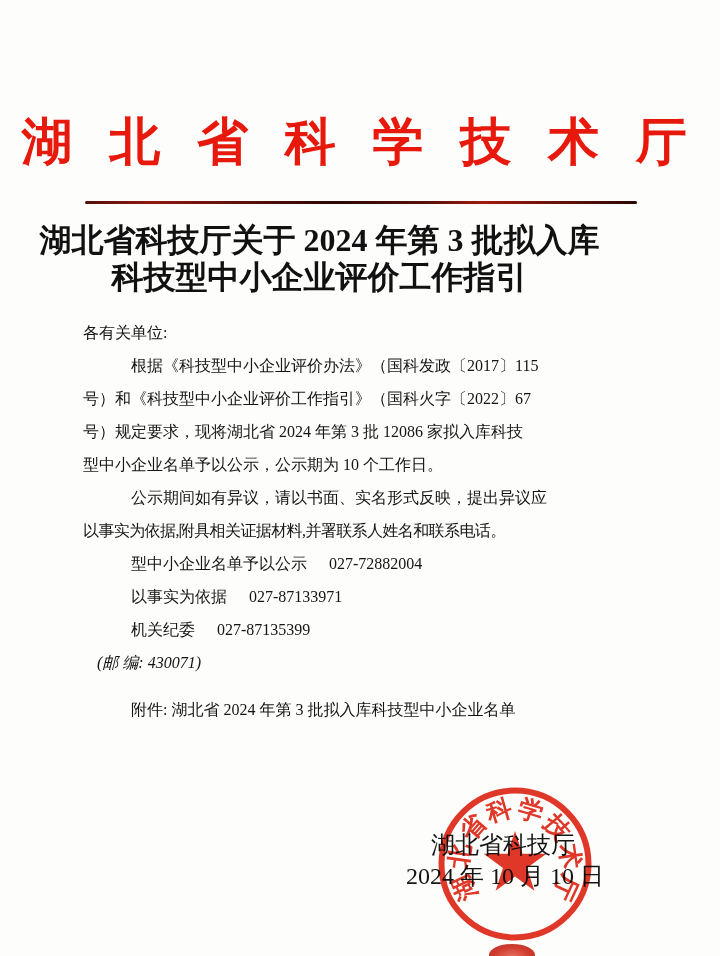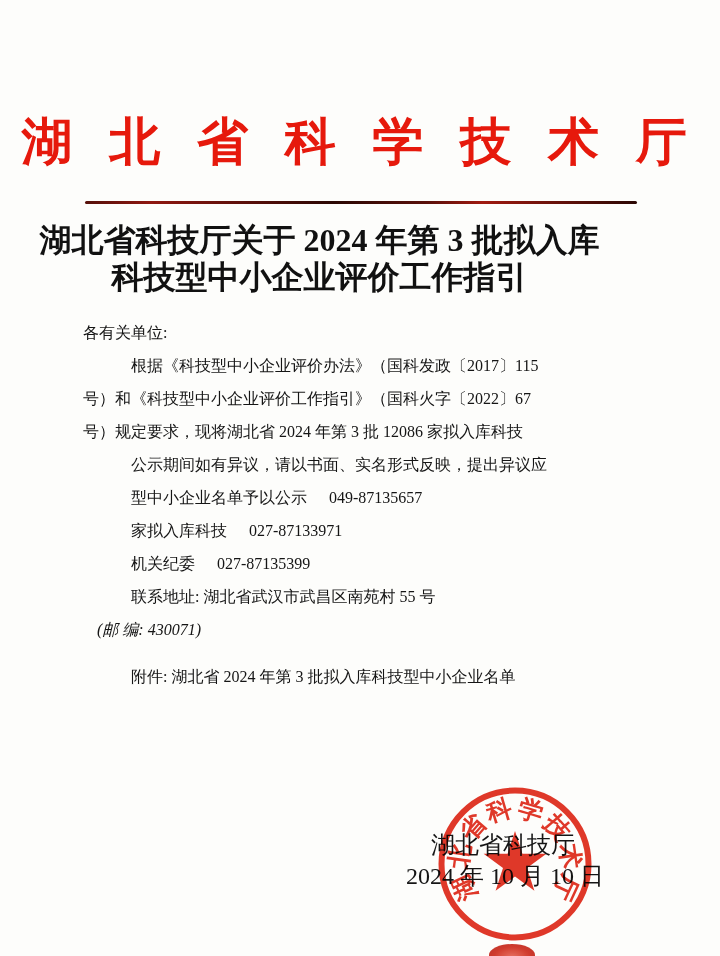--- a/index.html
+++ b/index.html
@@ -87,31 +87,32 @@
   <div class="doc-title">
     <span>湖北省科技厅关于 2024 年第 3 批拟入库</span><br>
     <span>科技型中小企业评价工作指引</span>
   </div>
 
   <div class="doc-body">
     <div class="bl">各有关单位:</div>
     <div class="bl indent">根据《科技型中小企业评价办法》（国科发政〔2017〕115</div>
     <div class="bl">号）和《科技型中小企业评价工作指引》（国科火字〔2022〕67</div>
     <div class="bl">号）规定要求，现将湖北省 2024 年第 3 批 12086 家拟入库科技</div>
+    <div class="bl">型中小企业名单予以公示，公示期为 10 个工作日。</div>
     <div class="bl indent">公示期间如有异议，请以书面、实名形式反映，提出异议应</div>
+    <div class="bl tight">以事实为依据,附具相关证据材料,并署联系人姓名和联系电话。</div>
     <div class="bl indent">
-      <span>型中小企业名单予以公示</span><span class="phone">049-87135657</span>
+      <span>型中小企业名单予以公示</span><span class="phone">027-72882004</span>
     </div>
     <div class="bl indent">
-      <span>家拟入库科技</span><span class="phone">027-87133971</span>
+      <span>以事实为依据</span><span class="phone">027-87133971</span>
     </div>
     <div class="bl indent">
       <span>机关纪委</span><span class="phone">027-87135399</span>
     </div>
-    <div class="bl indent">联系地址: 湖北省武汉市武昌区南苑村 55 号</div>
     <div class="bl indent-sm">(邮  编: 430071)</div>
     <div class="bl indent attachment-line">附件: 湖北省 2024 年第 3 批拟入库科技型中小企业名单</div>
   </div>
 
   <div class="sig-agency">湖北省科技厅</div>
   <div class="sig-date">2024 年 10 月 10 日</div>
 
   <svg class="seal-svg" viewBox="-86 -86 172 172" xmlns="http://www.w3.org/2000/svg">
     <circle class="seal-ring-circle" cx="0" cy="0" r="73.5"></circle>
     <path class="seal-star" d="M0,-33 L7.4,-10.2 L31.4,-10.2 L12,3.9 L19.4,26.7 L0,12.6 L-19.4,26.7 L-12,3.9 L-31.4,-10.2 L-7.4,-10.2 Z"></path>

